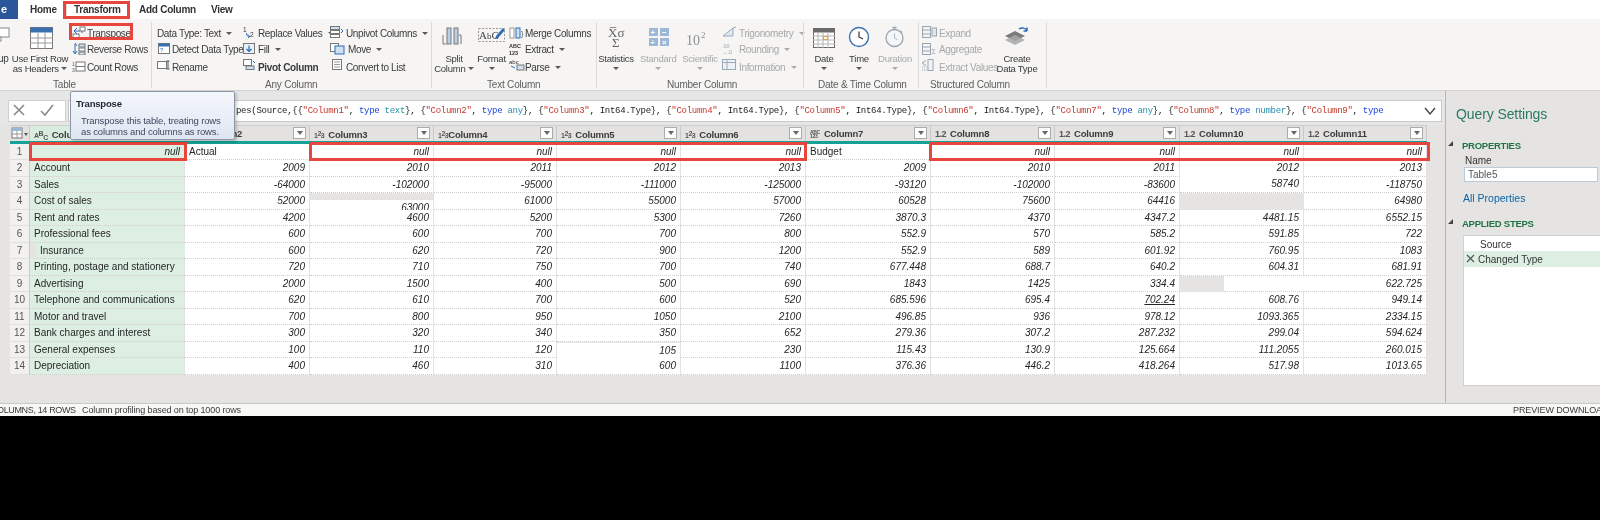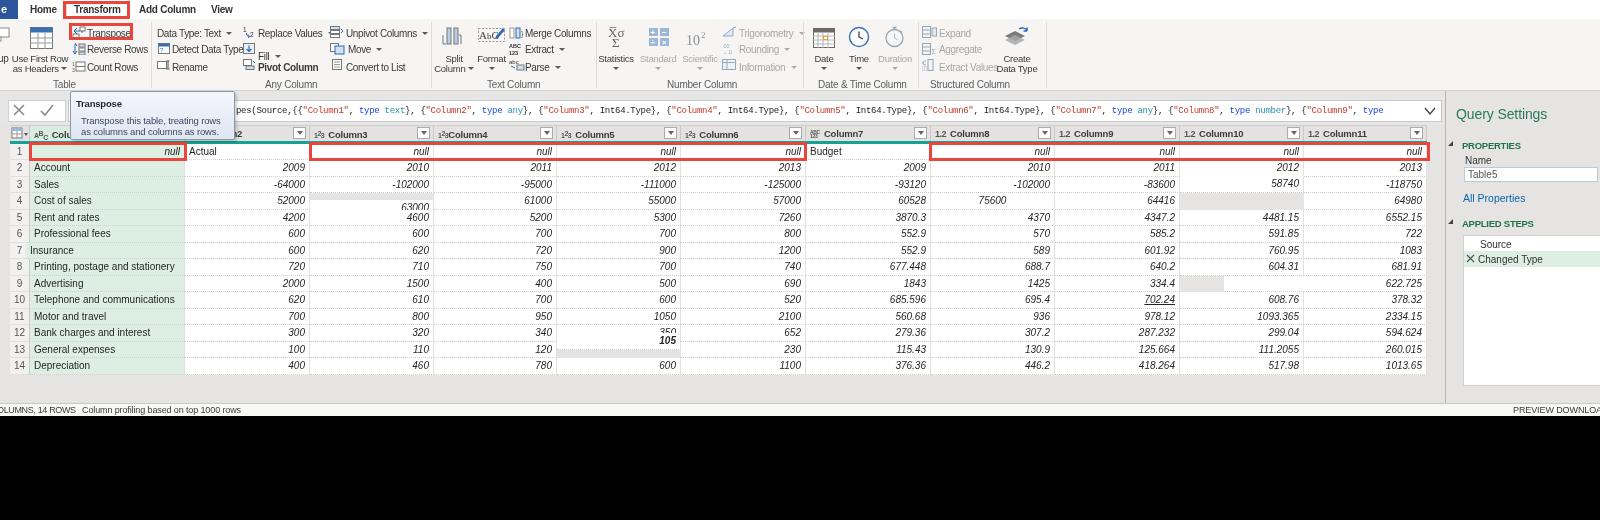--- a/index.html
+++ b/index.html
@@ -134,21 +134,21 @@
 <path d="M3.5 7 C3.5 10 5 10.5 6.5 10.5 M5 8.5 L6.8 10.5 L5 12" stroke="#2b6cb5" fill="none"></path>
 </svg>
   </div>
 <div class="abs rtxt" style="left:258px;top:28.5px;">Replace Values <span class="dd"></span></div>
 <div class="abs ic" style="left:243px;top:43px;">
     <svg width="12" height="11">
 <rect x="0.5" y="0.5" width="11" height="10" fill="#e8f0f8" stroke="#777"></rect>
 <path d="M6 2.5 L6 8 M3.5 6 L6 8.5 L8.5 6" stroke="#2b6cb5" stroke-width="1.2" fill="none"></path>
 </svg>
   </div>
-<div class="abs rtxt" style="left:258px;top:52px;">Fill <span class="dd"></span></div>
+<div class="abs rtxt" style="left:258px;top:45px;">Fill <span class="dd"></span></div>
 <div class="abs ic" style="left:243px;top:59px;">
     <svg width="14" height="11">
 <rect x="0.5" y="0.5" width="8" height="6" fill="#fff" stroke="#777"></rect>
 <rect x="3" y="7" width="8" height="3.5" fill="#cfe0f0" stroke="#777"></rect>
 <path d="M10 2 L12 4" stroke="#2b6cb5" fill="none"></path>
 </svg>
   </div>
 <div class="abs rtxt" style="left:258px;top:62.5px;font-weight:bold;">Pivot Column</div>
 <div class="abs ic" style="left:330px;top:26px;">
     <svg width="14" height="12">
@@ -422,21 +422,21 @@
 <div class="abs cell num" style="left:1180px;top:176.5px;width:124px;">-98790</div>
 <div class="abs cell num" style="left:1304px;top:176.5px;width:123px;">-118750</div>
 <div class="abs rn" style="left:10px;top:193.0px;">4</div>
 <div class="abs cell green" style="left:30px;top:193.0px;width:155px;">Cost of sales</div>
 <div class="abs cell num" style="left:185px;top:193.0px;width:125px;">52000</div>
 <div class="abs cell num" style="left:310px;top:193.0px;width:124px;margin-top:7px;">63000</div>
 <div class="abs cell num" style="left:434px;top:193.0px;width:123px;">61000</div>
 <div class="abs cell num" style="left:557px;top:193.0px;width:124px;">55000</div>
 <div class="abs cell num" style="left:681px;top:193.0px;width:125px;">57000</div>
 <div class="abs cell num" style="left:806px;top:193.0px;width:125px;">60528</div>
-<div class="abs cell num" style="left:931px;top:193.0px;width:124px;text-align:center;">75600</div>
+<div class="abs cell num" style="left:931px;top:193.0px;width:124px;">75600</div>
 <div class="abs cell num" style="left:1055px;top:193.0px;width:125px;">64416</div>
 <div class="abs cell num" style="left:1180px;top:176px;width:124px;">58740</div>
 <div class="abs cell num" style="left:1304px;top:193.0px;width:123px;">64980</div>
 <div class="abs rn" style="left:10px;top:209.5px;">5</div>
 <div class="abs cell green" style="left:30px;top:209.5px;width:155px;">Rent and rates</div>
 <div class="abs cell num" style="left:185px;top:209.5px;width:125px;">4200</div>
 <div class="abs cell num" style="left:310px;top:209.5px;width:124px;">4600</div>
 <div class="abs cell num" style="left:434px;top:209.5px;width:123px;">5200</div>
 <div class="abs cell num" style="left:557px;top:209.5px;width:124px;">5300</div>
 <div class="abs cell num" style="left:681px;top:209.5px;width:125px;">7260</div>
@@ -451,21 +451,21 @@
 <div class="abs cell num" style="left:310px;top:226.0px;width:124px;">600</div>
 <div class="abs cell num" style="left:434px;top:226.0px;width:123px;">700</div>
 <div class="abs cell num" style="left:557px;top:226.0px;width:124px;">700</div>
 <div class="abs cell num" style="left:681px;top:226.0px;width:125px;">800</div>
 <div class="abs cell num" style="left:806px;top:226.0px;width:125px;">552.9</div>
 <div class="abs cell num" style="left:931px;top:226.0px;width:124px;">570</div>
 <div class="abs cell num" style="left:1055px;top:226.0px;width:125px;">585.2</div>
 <div class="abs cell num" style="left:1180px;top:226.0px;width:124px;">591.85</div>
 <div class="abs cell num" style="left:1304px;top:226.0px;width:123px;">722</div>
 <div class="abs rn" style="left:10px;top:242.5px;">7</div>
-<div class="abs cell green" style="left:26px;top:242.5px;width:167px;">Insurance</div>
+<div class="abs cell green" style="left:36px;top:242.5px;width:167px;">Insurance</div>
 <div class="abs cell num" style="left:185px;top:242.5px;width:125px;">600</div>
 <div class="abs cell num" style="left:310px;top:242.5px;width:124px;">620</div>
 <div class="abs cell num" style="left:434px;top:242.5px;width:123px;">720</div>
 <div class="abs cell num" style="left:557px;top:242.5px;width:124px;">900</div>
 <div class="abs cell num" style="left:681px;top:242.5px;width:125px;">1200</div>
 <div class="abs cell num" style="left:806px;top:242.5px;width:125px;">552.9</div>
 <div class="abs cell num" style="left:931px;top:242.5px;width:124px;">589</div>
 <div class="abs cell num" style="left:1055px;top:242.5px;width:125px;">601.92</div>
 <div class="abs cell num" style="left:1180px;top:242.5px;width:124px;">760.95</div>
 <div class="abs cell num" style="left:1304px;top:242.5px;width:123px;">1083</div>
@@ -497,29 +497,29 @@
 <div class="abs cell green" style="left:30px;top:292.0px;width:155px;">Telephone and communications</div>
 <div class="abs cell num" style="left:185px;top:292.0px;width:125px;">620</div>
 <div class="abs cell num" style="left:310px;top:292.0px;width:124px;">610</div>
 <div class="abs cell num" style="left:434px;top:292.0px;width:123px;">700</div>
 <div class="abs cell num" style="left:557px;top:292.0px;width:124px;">600</div>
 <div class="abs cell num" style="left:681px;top:292.0px;width:125px;">520</div>
 <div class="abs cell num" style="left:806px;top:292.0px;width:125px;">685.596</div>
 <div class="abs cell num" style="left:931px;top:292.0px;width:124px;">695.4</div>
 <div class="abs cell num" style="left:1055px;top:292.0px;width:125px;text-decoration:underline;">702.24</div>
 <div class="abs cell num" style="left:1180px;top:292.0px;width:124px;">608.76</div>
-<div class="abs cell num" style="left:1304px;top:292.0px;width:123px;">378.32</div>
+<div class="abs cell num" style="left:1304px;top:292.0px;width:123px;">949.14</div>
 <div class="abs rn" style="left:10px;top:308.5px;">11</div>
 <div class="abs cell green" style="left:30px;top:308.5px;width:155px;">Motor and travel</div>
 <div class="abs cell num" style="left:185px;top:308.5px;width:125px;">700</div>
 <div class="abs cell num" style="left:310px;top:308.5px;width:124px;">800</div>
 <div class="abs cell num" style="left:434px;top:308.5px;width:123px;">950</div>
 <div class="abs cell num" style="left:557px;top:308.5px;width:124px;">1050</div>
 <div class="abs cell num" style="left:681px;top:308.5px;width:125px;">2100</div>
-<div class="abs cell num" style="left:806px;top:308.5px;width:125px;">560.68</div>
+<div class="abs cell num" style="left:806px;top:308.5px;width:125px;">496.85</div>
 <div class="abs cell num" style="left:931px;top:308.5px;width:124px;">936</div>
 <div class="abs cell num" style="left:1055px;top:308.5px;width:125px;">978.12</div>
 <div class="abs cell num" style="left:1180px;top:308.5px;width:124px;">1093.365</div>
 <div class="abs cell num" style="left:1304px;top:308.5px;width:123px;">2334.15</div>
 <div class="abs rn" style="left:10px;top:325.0px;">12</div>
 <div class="abs cell green" style="left:30px;top:325.0px;width:155px;">Bank charges and interest</div>
 <div class="abs cell num" style="left:185px;top:325.0px;width:125px;">300</div>
 <div class="abs cell num" style="left:310px;top:325.0px;width:124px;">320</div>
 <div class="abs cell num" style="left:434px;top:325.0px;width:123px;">340</div>
 <div class="abs cell num" style="left:557px;top:325.0px;width:124px;">350</div>
@@ -527,32 +527,32 @@
 <div class="abs cell num" style="left:806px;top:325.0px;width:125px;">279.36</div>
 <div class="abs cell num" style="left:931px;top:325.0px;width:124px;">307.2</div>
 <div class="abs cell num" style="left:1055px;top:325.0px;width:125px;">287.232</div>
 <div class="abs cell num" style="left:1180px;top:325.0px;width:124px;">299.04</div>
 <div class="abs cell num" style="left:1304px;top:325.0px;width:123px;">594.624</div>
 <div class="abs rn" style="left:10px;top:341.5px;">13</div>
 <div class="abs cell green" style="left:30px;top:341.5px;width:155px;">General expenses</div>
 <div class="abs cell num" style="left:185px;top:341.5px;width:125px;">100</div>
 <div class="abs cell num" style="left:310px;top:341.5px;width:124px;">110</div>
 <div class="abs cell num" style="left:434px;top:341.5px;width:123px;">120</div>
-<div class="abs cell num" style="left:557px;top:333px;width:124px;font-weight:bold;">105</div>
+<div class="abs cell num" style="left:557px;top:343px;width:124px;">105</div>
 <div class="abs cell num" style="left:681px;top:341.5px;width:125px;">230</div>
 <div class="abs cell num" style="left:806px;top:341.5px;width:125px;">115.43</div>
 <div class="abs cell num" style="left:931px;top:341.5px;width:124px;">130.9</div>
 <div class="abs cell num" style="left:1055px;top:341.5px;width:125px;">125.664</div>
 <div class="abs cell num" style="left:1180px;top:341.5px;width:124px;">111.2055</div>
 <div class="abs cell num" style="left:1304px;top:341.5px;width:123px;">260.015</div>
 <div class="abs rn" style="left:10px;top:358.0px;">14</div>
 <div class="abs cell green" style="left:30px;top:358.0px;width:155px;">Depreciation</div>
 <div class="abs cell num" style="left:185px;top:358.0px;width:125px;">400</div>
 <div class="abs cell num" style="left:310px;top:358.0px;width:124px;">460</div>
-<div class="abs cell num" style="left:434px;top:358.0px;width:123px;">780</div>
+<div class="abs cell num" style="left:434px;top:358.0px;width:123px;">310</div>
 <div class="abs cell num" style="left:557px;top:358.0px;width:124px;">600</div>
 <div class="abs cell num" style="left:681px;top:358.0px;width:125px;">1100</div>
 <div class="abs cell num" style="left:806px;top:358.0px;width:125px;">376.36</div>
 <div class="abs cell num" style="left:931px;top:358.0px;width:124px;">446.2</div>
 <div class="abs cell num" style="left:1055px;top:358.0px;width:125px;">418.264</div>
 <div class="abs cell num" style="left:1180px;top:358.0px;width:124px;">517.98</div>
 <div class="abs cell num" style="left:1304px;top:358.0px;width:123px;">1013.65</div>
 <div class="abs" id="panel"></div>
 <div class="abs" style="left:1456px;top:106px;font-size:14px;color:#2a7860;letter-spacing:-0.1px;">Query Settings</div>
 <div class="abs tri" style="left:1448px;top:141px;"></div>

